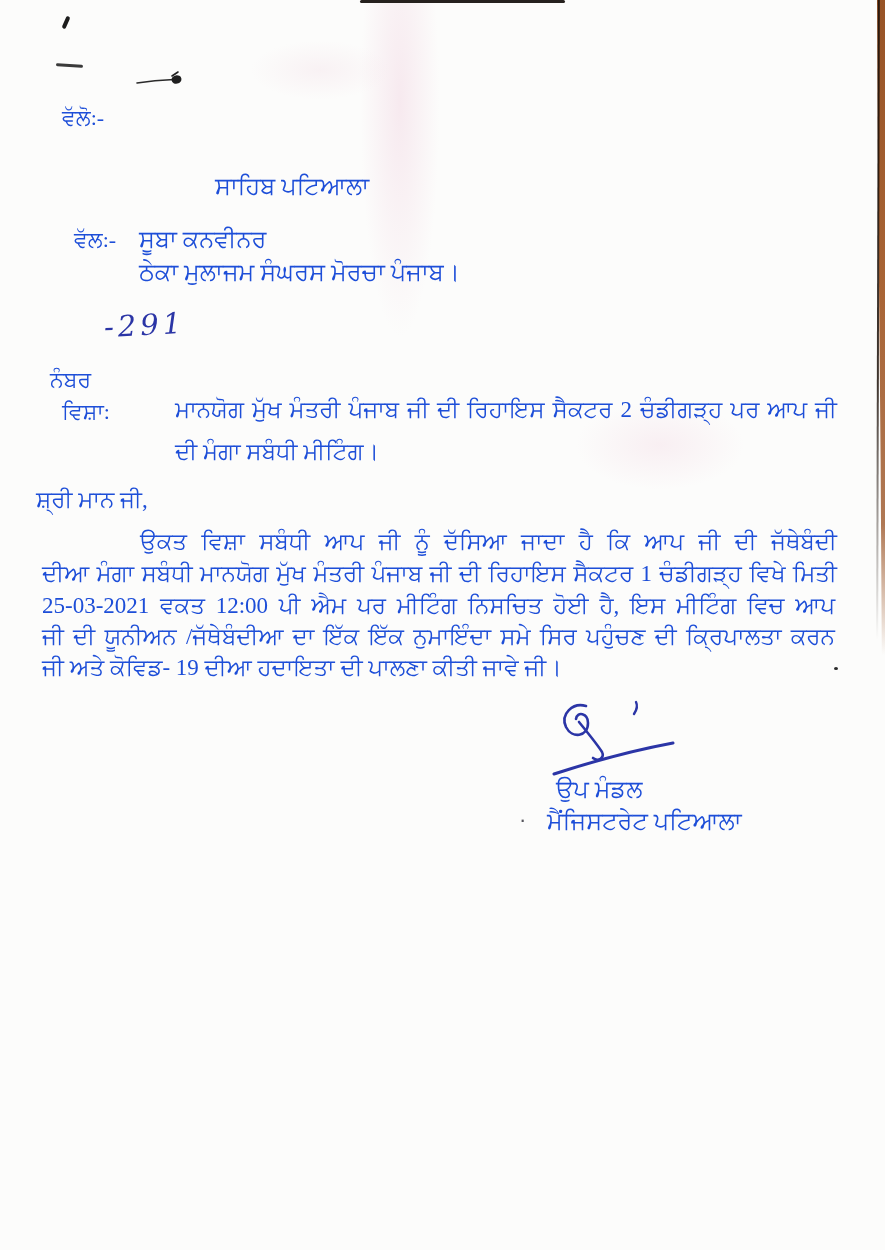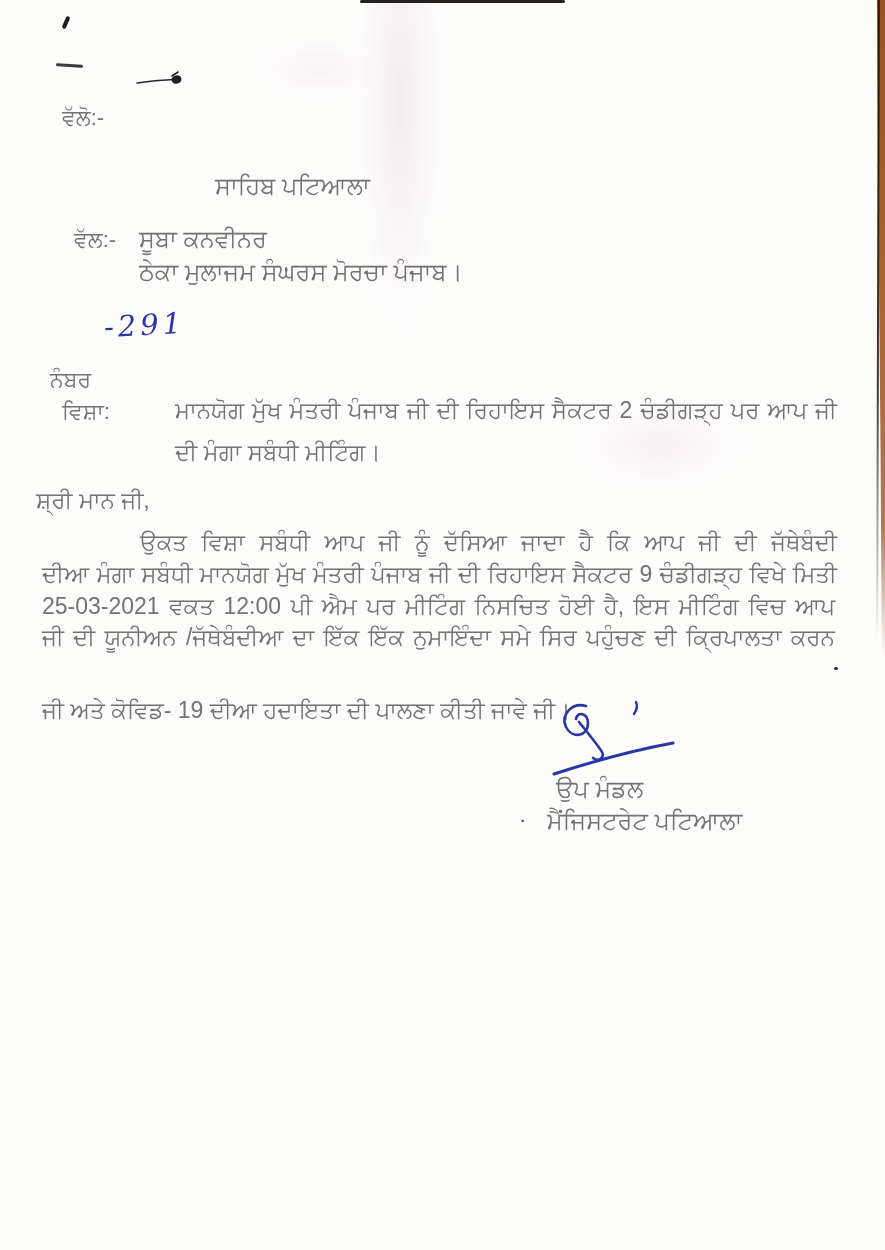--- a/index.html
+++ b/index.html
@@ -6,21 +6,21 @@
   .sheet{
     position:relative;
     width:885px;height:1250px;
     margin:0 auto;
     background:#fcfcfb;
     overflow:hidden;
     font-family:"Liberation Sans","DejaVu Sans",sans-serif;
     color:#3e3e45;
   }
   .abs{position:absolute;white-space:nowrap;line-height:1.25;}
-  .gur{font-family:Liberation Sans, sans-serif;color:#737373;}
+  .gur{font-family:Liberation Serif, serif;color:#1d4ed8;}
   .justify-line{white-space:nowrap;text-align:justify;text-align-last:justify;}
   .pen{color:#2b35a6;}
   
   .tint{position:absolute;pointer-events:none;}
   .tint1{left:360px;top:0;width:80px;height:340px;
          background:radial-gradient(ellipse at 50% 30%,rgba(238,203,219,0.38),rgba(238,203,219,0) 70%);}
   .tint2{left:575px;top:400px;width:170px;height:90px;
          background:radial-gradient(ellipse,rgba(240,208,222,0.30),rgba(240,208,222,0) 70%);}
   .tint3{left:250px;top:40px;width:140px;height:60px;
          background:radial-gradient(ellipse,rgba(238,210,222,0.25),rgba(238,210,222,0) 70%);}
@@ -68,24 +68,24 @@
   <div class="abs gur" style="left:50px;top:318px;font-size:22px;margin-top:48px;">ਨੰਬਰ</div>
   <div class="abs pen" style="left:104px;top:307px;font-size:29px;letter-spacing:4px;transform:rotate(-3deg);font-family:'DejaVu Serif',serif;font-style:italic;">-291</div>
 
   <div class="abs gur" style="left:62px;top:398px;font-size:22px;">ਵਿਸ਼ਾ:</div>
   <div class="abs gur justify-line" style="left:175px;top:396px;width:662px;font-size:23px;">ਮਾਨਯੋਗ ਮੁੱਖ ਮੰਤਰੀ ਪੰਜਾਬ ਜੀ ਦੀ ਰਿਹਾਇਸ ਸੈਕਟਰ 2 ਚੰਡੀਗੜ੍ਹ ਪਰ ਆਪ ਜੀ</div>
   <div class="abs gur" style="left:175px;top:438px;font-size:23px;">ਦੀ ਮੰਗਾ ਸਬੰਧੀ ਮੀਟਿੰਗ।</div>
 
   <div class="abs gur" style="left:36px;top:486px;font-size:23px;">ਸ਼੍ਰੀ ਮਾਨ ਜੀ,</div>
 
   <div class="abs gur justify-line" style="left:140px;top:528px;width:697px;font-size:23px;">ਉਕਤ ਵਿਸ਼ਾ ਸਬੰਧੀ ਆਪ ਜੀ ਨੂੰ ਦੱਸਿਆ ਜਾਦਾ ਹੈ ਕਿ ਆਪ ਜੀ ਦੀ ਜੱਥੇਬੰਦੀ</div>
-  <div class="abs gur justify-line" style="left:42px;top:560px;width:795px;font-size:23px;">ਦੀਆ ਮੰਗਾ ਸਬੰਧੀ ਮਾਨਯੋਗ ਮੁੱਖ ਮੰਤਰੀ ਪੰਜਾਬ ਜੀ ਦੀ ਰਿਹਾਇਸ ਸੈਕਟਰ 9 ਚੰਡੀਗੜ੍ਹ ਵਿਖੇ ਮਿਤੀ</div>
+  <div class="abs gur justify-line" style="left:42px;top:560px;width:795px;font-size:23px;">ਦੀਆ ਮੰਗਾ ਸਬੰਧੀ ਮਾਨਯੋਗ ਮੁੱਖ ਮੰਤਰੀ ਪੰਜਾਬ ਜੀ ਦੀ ਰਿਹਾਇਸ ਸੈਕਟਰ 1 ਚੰਡੀਗੜ੍ਹ ਵਿਖੇ ਮਿਤੀ</div>
   <div class="abs gur justify-line" style="left:42px;top:592px;width:793px;font-size:23px;">25-03-2021 ਵਕਤ 12:00 ਪੀ ਐਮ ਪਰ ਮੀਟਿੰਗ ਨਿਸਚਿਤ ਹੋਈ ਹੈ, ਇਸ ਮੀਟਿੰਗ ਵਿਚ ਆਪ</div>
   <div class="abs gur justify-line" style="left:42px;top:623px;width:793px;font-size:23px;">ਜੀ ਦੀ ਯੂਨੀਅਨ /ਜੱਥੇਬੰਦੀਆ ਦਾ ਇੱਕ ਇੱਕ ਨੁਮਾਇੰਦਾ ਸਮੇ ਸਿਰ ਪਹੁੰਚਣ ਦੀ ਕ੍ਰਿਪਾਲਤਾ ਕਰਨ</div>
-  <div class="abs gur" style="left:42px;top:654px;font-size:23px;margin-top:42px;">ਜੀ ਅਤੇ ਕੋਵਿਡ- 19 ਦੀਆ ਹਦਾਇਤਾ ਦੀ ਪਾਲਣਾ ਕੀਤੀ ਜਾਵੇ ਜੀ।</div>
+  <div class="abs gur" style="left:42px;top:654px;font-size:23px;">ਜੀ ਅਤੇ ਕੋਵਿਡ- 19 ਦੀਆ ਹਦਾਇਤਾ ਦੀ ਪਾਲਣਾ ਕੀਤੀ ਜਾਵੇ ਜੀ।</div>
 
   <svg class="abs" style="left:543px;top:692px;" width="140" height="90" viewBox="0 0 140 90">
     <path d="M43,14 C30,10 17,22 23,35 C29,47 45,45 45,31 C45,21 34,19 33,27" stroke="#2b35a6" stroke-width="2.6" fill="none" stroke-linecap="round"></path>
     <path d="M36,30 C44,40 54,52 59,60 C62,66 55,70 50,66" stroke="#2b35a6" stroke-width="2.6" fill="none" stroke-linecap="round"></path>
     <path d="M11,82 C48,70 92,58 130,51" stroke="#2b35a6" stroke-width="3" fill="none" stroke-linecap="round"></path>
     <path d="M93,10 C95,14 93,19 91,22" stroke="#2b35a6" stroke-width="2.4" fill="none" stroke-linecap="round"></path>
   </svg>
 
   <div class="abs sig-dot" style="left:519px;top:806px;font-size:22px;">·</div>
   <div class="abs gur" style="left:556px;top:774px;font-size:24px;">ਉਪ ਮੰਡਲ</div>

